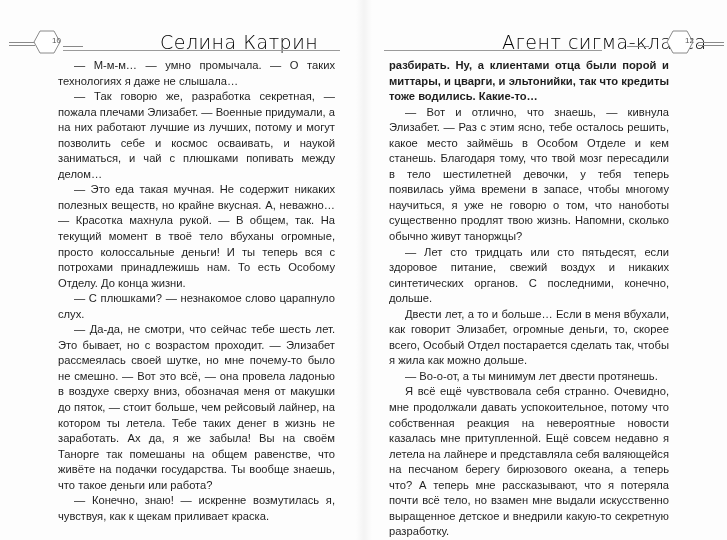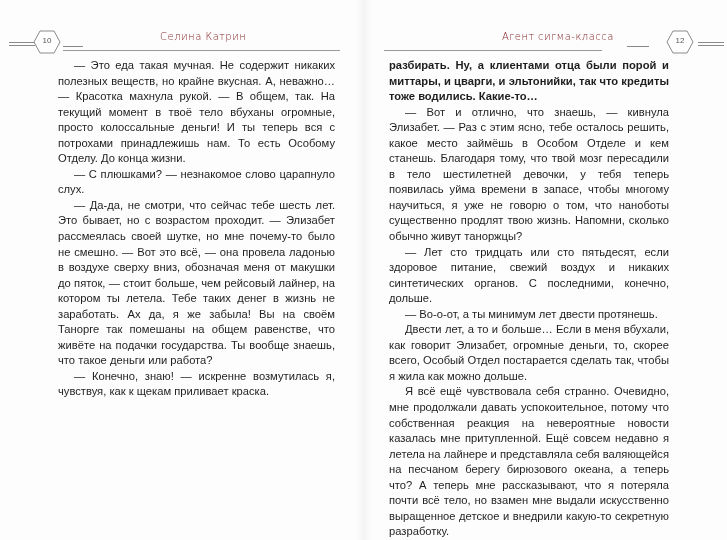--- a/index.html
+++ b/index.html
@@ -8,39 +8,39 @@
   .spread { position: absolute; left: 0; top: 0; width: 727px; height: 540px; background: #fdfdfd; }
   .page { position: absolute; top: 0; height: 540px; }
   .page.left { left: 0; width: 364px; }
   .page.right { left: 364px; width: 363px; }
   .gutter { position: absolute; left: 356px; top: 0; width: 16px; height: 540px;
             background: linear-gradient(to right, rgba(0,0,0,0) 0%, rgba(0,0,0,0.04) 50%, rgba(0,0,0,0) 100%); }
 
   .running-head { position: absolute; top: 28px; height: 24px; }
   .left .running-head { left: 0; width: 364px; }
   .right .running-head { left: 0; width: 363px; }
-  .head-title { position: absolute; top: 3px; font-size: 10px; letter-spacing: 0.5px; color: #7f1d1d;
+  .head-title { position: absolute; top: 3px; font-size: 19px; letter-spacing: 0.5px; color: #000000;
                 font-family: "DejaVu Sans", sans-serif; font-weight: 300; }
   .left .head-title { left: 160px; }
   .right .head-title { left: 116px; margin-left: 22px; }
   .head-rule { position: absolute; height: 1px; background: #9a9a9a; top: 22px; }
   .left .head-rule { left: 63px; right: 24px; }
   .right .head-rule { left: 20px; right: 125px; }
   .head-rule-short { position: absolute; height: 1px; background: #888; top: 18px; }
   .left .head-rule-short { left: 63px; width: 20px; }
   .right .head-rule-short { right: 78px; width: 22px; }
   .deco-lines { position: absolute; top: 14px; width: 26px; height: 8px; }
   .deco-lines span { display: block; height: 1px; background: #8a8a8a; margin-bottom: 2px; }
   .left .deco-lines { left: 9px; }
   .right .deco-lines { right: 3px; }
   .page-num-hex { position: absolute; top: 2px; width: 28px; height: 24px; }
   .left .page-num-hex { left: 33px; }
   .right .page-num-hex { right: 33px; }
   .page-num-hex svg { position: absolute; left: 0; top: 0; }
-  .page-num { position: absolute; left: 0; top: 6px; width: 28px; text-align: center; font-size: 8px; color: #555; }
+  .page-num { position: absolute; left: 0; top: 6px; width: 28px; text-align: right; font-size: 8px; color: #555; }
 
   .text-block { position: absolute; top: 58px; font-size: 11.2px; line-height: 15.55px; text-align: justify;
                 hyphens: manual; }
   .left .text-block { left: 58px; width: 277px; }
   .right .text-block { left: 25px; width: 280px; }
   .text-block p { margin: 0; text-indent: 16px; }
   .text-block p.cont { text-indent: 0; font-weight: bold; }
 </style>
 </head>
 <body>
@@ -57,20 +57,22 @@
         <svg width="28" height="24" viewBox="0 0 28 24">
           <polygon points="7,1 21,1 27,12 21,23 7,23 1,12" fill="#fff" stroke="#8a8a8a" stroke-width="1"></polygon>
         </svg>
         <div class="page-num">10</div>
       </div>
       <div class="head-rule-short"></div>
       <div class="head-title">Селина Катрин</div>
       <div class="head-rule"></div>
     </div>
     <div class="text-block">
+      <p>— М-м-м… — умно промычала. — О таких технологиях я даже не слышала…</p>
+      <p>— Так говорю же, разработка секретная, — пожала плечами Элизабет. — Военные придумали, а на них работают лучшие из лучших, потому и могут позволить себе и космос осваивать, и наукой заниматься, и чай с плюшками попивать между делом…</p>
       <p>— Это еда такая мучная. Не содержит никаких полезных веществ, но крайне вкусная. А, неважно… — Красотка мах­нула рукой. — В общем, так. На текущий момент в твоё тело вбуханы огромные, просто колоссальные деньги! И ты теперь вся с потрохами принадлежишь нам. То есть Особому Отделу. До конца жизни.</p>
       <p>— С плюшками? — незнакомое слово царапнуло слух.</p>
       <p>— Да-да, не смотри, что сейчас тебе шесть лет. Это бывает, но с возрастом проходит. — Элизабет рассмеялась своей шутке, но мне почему-то было не смешно. — Вот это всё, — она провела ладонью в воздухе сверху вниз, обозначая меня от макушки до пяток, — стоит больше, чем рейсовый лайнер, на котором ты летела. Тебе таких денег в жизнь не зарабо­тать. Ах да, я же забыла! Вы на своём Танорге так помешаны на общем равенстве, что живёте на подачки государства. Ты вообще знаешь, что такое деньги или работа?</p>
       <p>— Конечно, знаю! — искренне возмутилась я, чувствуя, как к щекам приливает краска.</p>
 
     </div>
   </div>
 
   <div class="gutter"></div>
 
@@ -87,21 +89,21 @@
       </div>
       <div class="deco-lines">
           <span></span>
           <span></span>
         </div>
     </div>
     <div class="text-block">
       <p class="cont">разбирать. Ну, а клиентами отца были порой и миттары, и цварги, и эльтонийки, так что кредиты тоже водились. Какие-то…</p>
       <p>— Вот и отлично, что знаешь, — кивнула Элизабет. — Раз с этим ясно, тебе осталось решить, какое место займёшь в Особом Отделе и кем станешь. Благодаря тому, что твой мозг пересадили в тело шестилетней девочки, у тебя теперь появилась уйма времени в запасе, чтобы многому научиться, я уже не говорю о том, что наноботы существенно продлят твою жизнь. Напомни, сколько обычно живут таноржцы?</p>
       <p>— Лет сто тридцать или сто пятьдесят, если здоровое пи­тание, свежий воздух и никаких синтетических органов. С по­следними, конечно, дольше.</p>
+      <p>Двести лет, а то и больше… Если в меня вбухали, как гово­рит Элизабет, огромные деньги, то, скорее всего, Особый Отдел постарается сделать так, чтобы я жила как можно дольше.</p>
       <p>— Во-о-от, а ты минимум лет двести протянешь.</p>
-      <p>Двести лет, а то и больше… Если в меня вбухали, как гово­рит Элизабет, огромные деньги, то, скорее всего, Особый Отдел постарается сделать так, чтобы я жила как можно дольше.</p>
       <p>Я всё ещё чувствовала себя странно. Очевидно, мне про­должали давать успокоительное, потому что собственная ре­акция на невероятные новости казалась мне притупленной. Ещё совсем недавно я летела на лайнере и представляла себя валяющейся на песчаном берегу бирюзового океана, а теперь что? А теперь мне рассказывают, что я потеряла почти всё тело, но взамен мне выдали искусственно выращенное дет­ское и внедрили какую-то секретную разработку.</p>
       <p>— …сейчас самое время определиться, каким агентом ты хочешь стать. Я сама являюсь агентом пси-класса, — донес­лись до меня слова малиноволосой красотки.</p>
 
     </div>
   </div>
 
 </div>
 
 </body></html>

